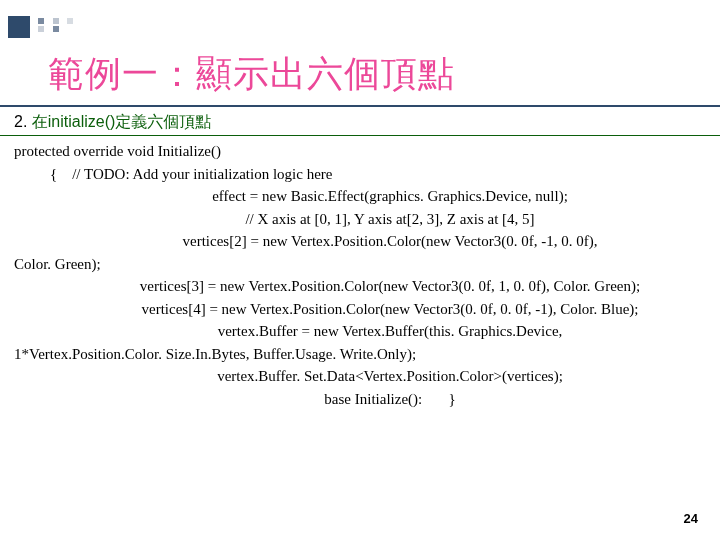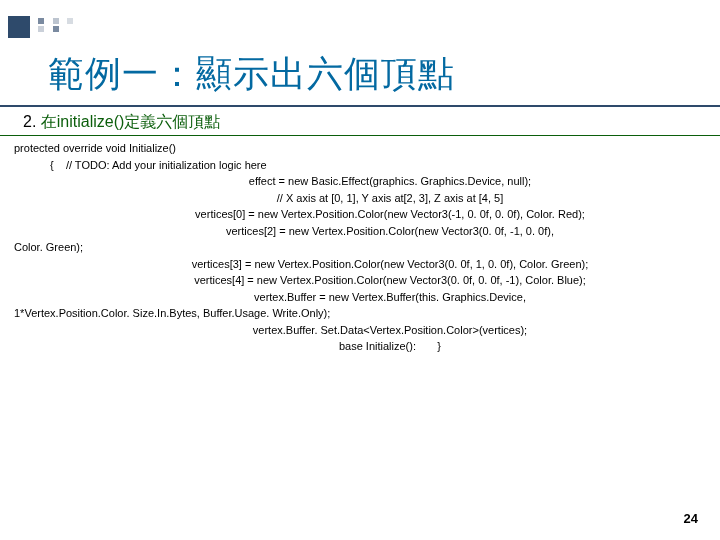--- a/index.html
+++ b/index.html
@@ -41,40 +41,40 @@
   .title-area {
     position: absolute;
     top: 14px;
     left: 0;
     right: 0;
     border-bottom: 2px solid #2e4a6b;
   }
   .title {
     padding: 36px 12px 6px 48px;
     font-size: 36px;
-    color: #0369a1;
+    color: #ec4899;
     font-family: Liberation Mono, monospace;
     letter-spacing: 1px;
   }
   .subtitle {
     color: #0b5e0b;
     font-size: 16px;
-    padding: 4px 0 2px 23px;
+    padding: 4px 0 2px 14px;
     border-bottom: 1px solid #0b5e0b;
     font-family: Arial, "Microsoft JhengHei", sans-serif;
   }
   .subtitle .num {
     color: #000;
   }
   .code {
     padding: 4px 14px 0 14px;
-    font-size: 11px;
+    font-size: 15px;
     line-height: 1.5;
     color: #000;
-    font-family: Liberation Sans, sans-serif;
+    font-family: Liberation Serif, serif;
   }
   .code .line {
     white-space: pre;
   }
   .ind1 { padding-left: 36px; }
   .ind2 { padding-left: 60px; text-align: center; }
   .pagenum {
     position: absolute;
     right: 22px;
     bottom: 14px;
@@ -106,21 +106,20 @@
 
 <div class="subtitle">
   <span class="num">2. </span><span>在initialize()定義六個頂點</span>
 </div>
 
 <div class="code">
   <div class="line">protected override void Initialize()</div>
   <div class="line ind1">{    // TODO: Add your initialization logic here</div>
   <div class="line ind2">effect = new Basic.Effect(graphics. Graphics.Device, null);</div>
   <div class="line ind2">// X axis at [0, 1], Y axis at[2, 3], Z axis at [4, 5]</div>
-  <div class="line ind2">vertices[0] = new Vertex.Position.Color(new Vector3(-1, 0. 0f, 0. 0f), Color. Red);</div>
   <div class="line ind2">vertices[2] = new Vertex.Position.Color(new Vector3(0. 0f, -1, 0. 0f),</div>
   <div class="line">Color. Green);</div>
   <div class="line ind2">vertices[3] = new Vertex.Position.Color(new Vector3(0. 0f, 1, 0. 0f), Color. Green);</div>
   <div class="line ind2">vertices[4] = new Vertex.Position.Color(new Vector3(0. 0f, 0. 0f, -1), Color. Blue);</div>
   <div class="line ind2">vertex.Buffer = new Vertex.Buffer(this. Graphics.Device,</div>
   <div class="line">1*Vertex.Position.Color. Size.In.Bytes, Buffer.Usage. Write.Only);</div>
   <div class="line ind2">vertex.Buffer. Set.Data&lt;Vertex.Position.Color&gt;(vertices);</div>
   <div class="line ind2">base Initialize():       }</div>
 </div>
 

